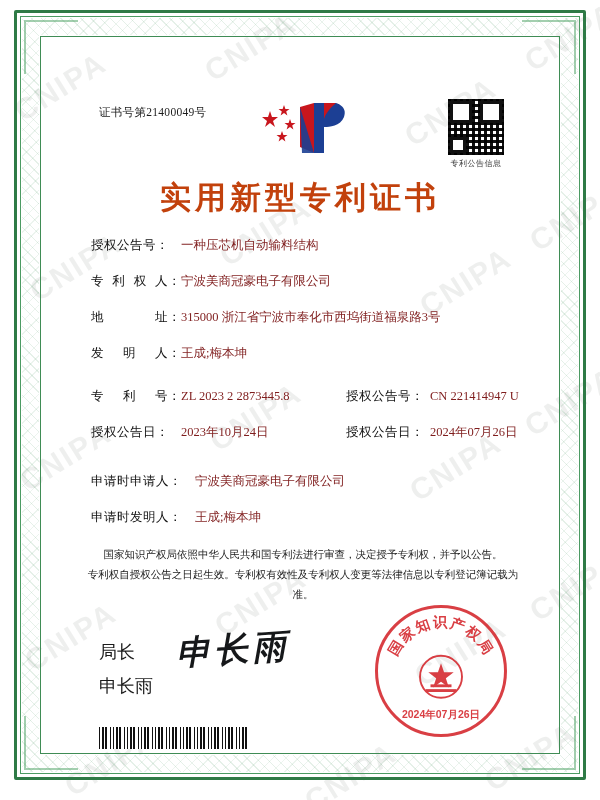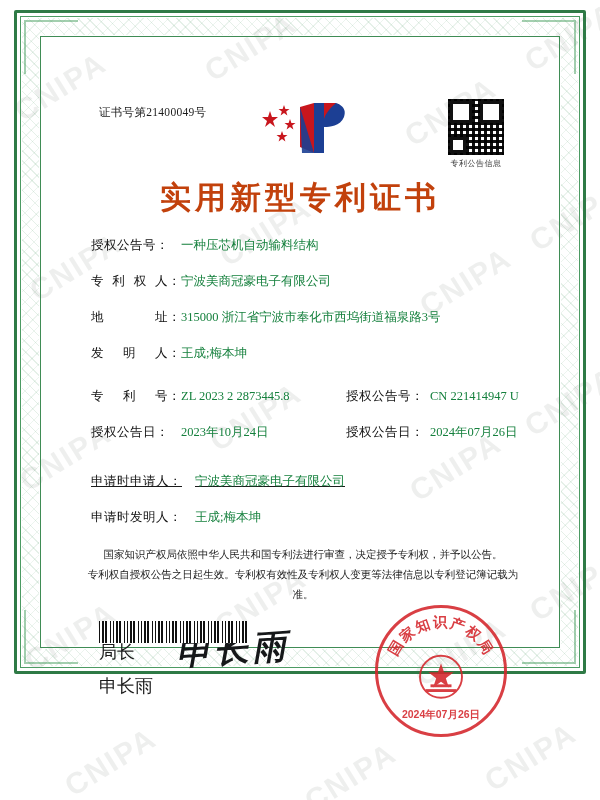--- a/index.html
+++ b/index.html
@@ -28,21 +28,21 @@
     color: rgba(120,130,120,0.13);
     transform: rotate(-32deg);
     letter-spacing: 2px;
     white-space: nowrap;
   }
 
   
   .page {
     position: absolute;
     left: 14px; top: 10px;
-    width: 572px; height: 664px;
+    width: 572px; height: 770px;
     z-index: 1;
   }
   .border-outer {
     position: absolute; inset: 0;
     border: 3px solid #2f7a46;
     border-radius: 2px;
   }
   .border-deco {
     position: absolute; inset: 6px;
     border: 1px solid #4c9b63;
@@ -155,21 +155,21 @@
     width: 90px;
     flex: 0 0 90px;
     color: #111;
     letter-spacing: .5px;
   }
   .label.spread {
     display: flex;
     justify-content: space-between;
   }
   .label.spread span { display: inline-block; }
-  .value { flex: 1; color: #15803d; }
+  .value { flex: 1; color: #7f1d1d; }
   .row.two .cell {
     display: flex;
     align-items: baseline;
   }
   .row.two .cell.left { width: 255px; flex: 0 0 255px; }
   .row.two .cell.right { flex: 1; }
   .row.two .cell .label { width: 90px; flex: 0 0 90px; }
   .row.two .cell.right .label { width: 84px; flex: 0 0 84px; }
 
   
@@ -365,21 +365,21 @@
         <div class="cell left">
           <div class="label">授权公告日：</div>
           <div class="value">2023年10月24日</div>
         </div>
         <div class="cell right">
           <div class="label">授权公告日：</div>
           <div class="value">2024年07月26日</div>
         </div>
       </div>
 
-      <div class="row" style="margin-top:32px;text-decoration:underline;">
+      <div class="row" style="margin-top:32px;">
         <div class="label" style="width:104px;flex:0 0 104px;">申请时申请人：</div>
         <div class="value">宁波美商冠豪电子有限公司</div>
       </div>
 
       <div class="row">
         <div class="label" style="width:104px;flex:0 0 104px;">申请时发明人：</div>
         <div class="value">王成;梅本坤</div>
       </div>
     </div>
 

